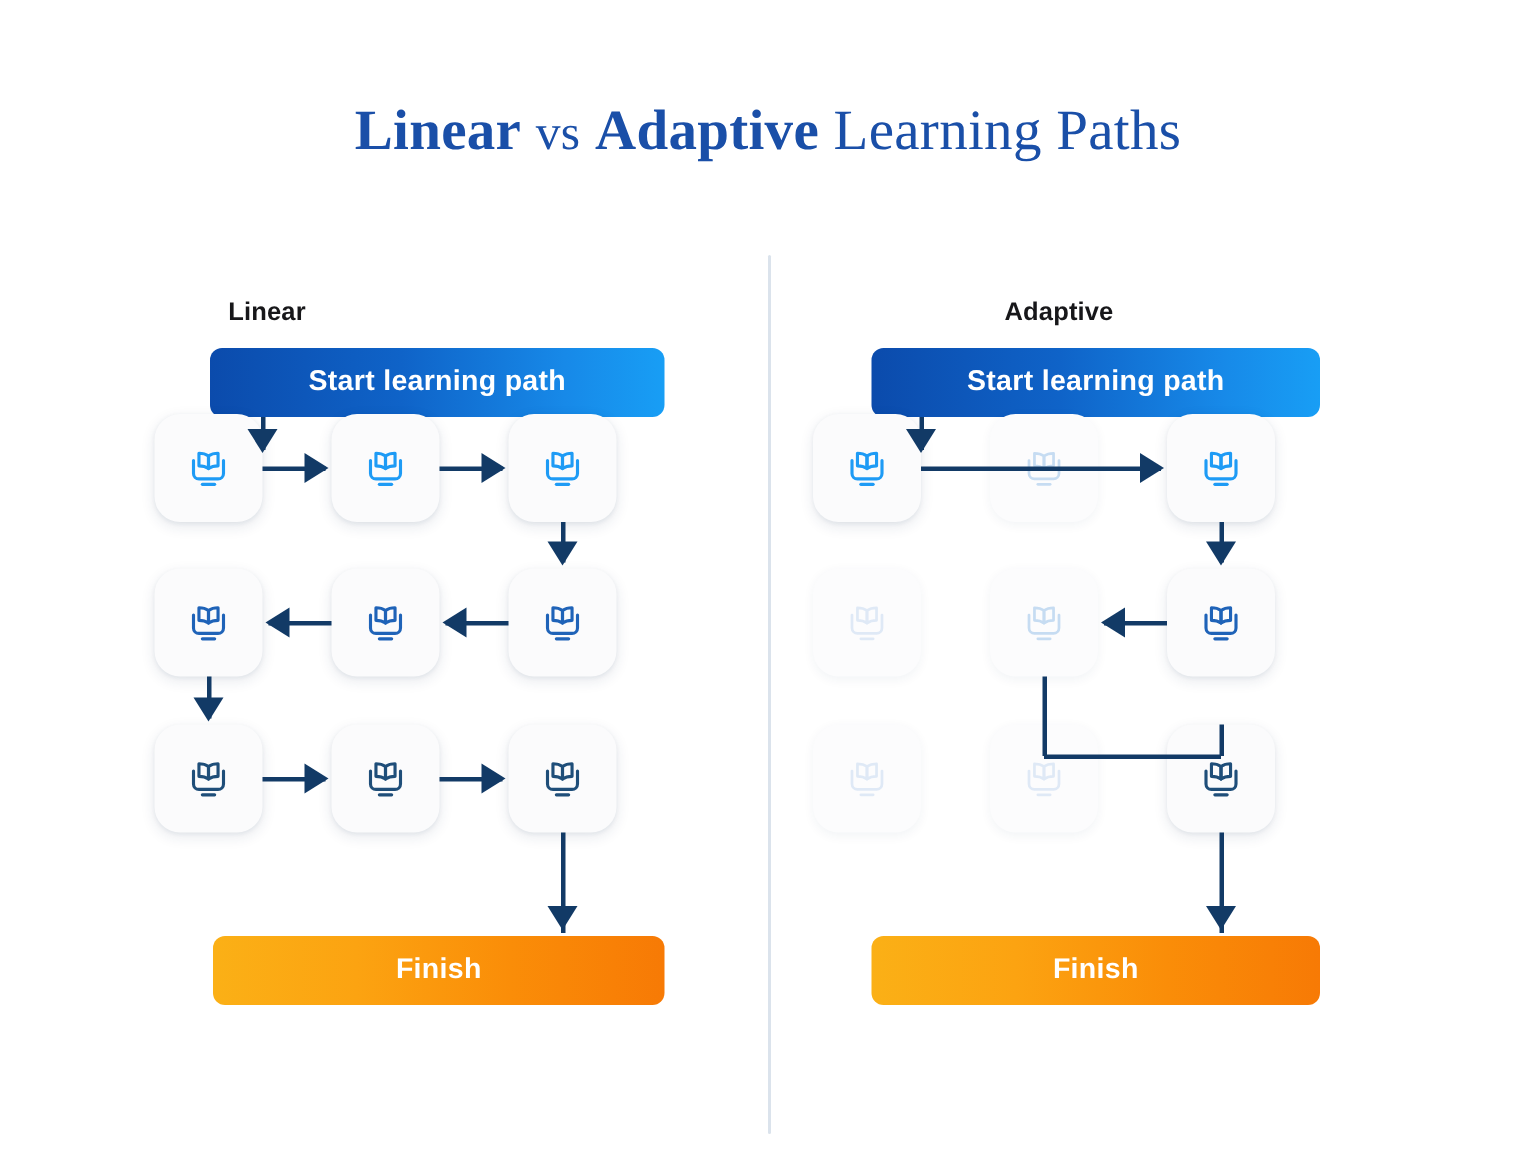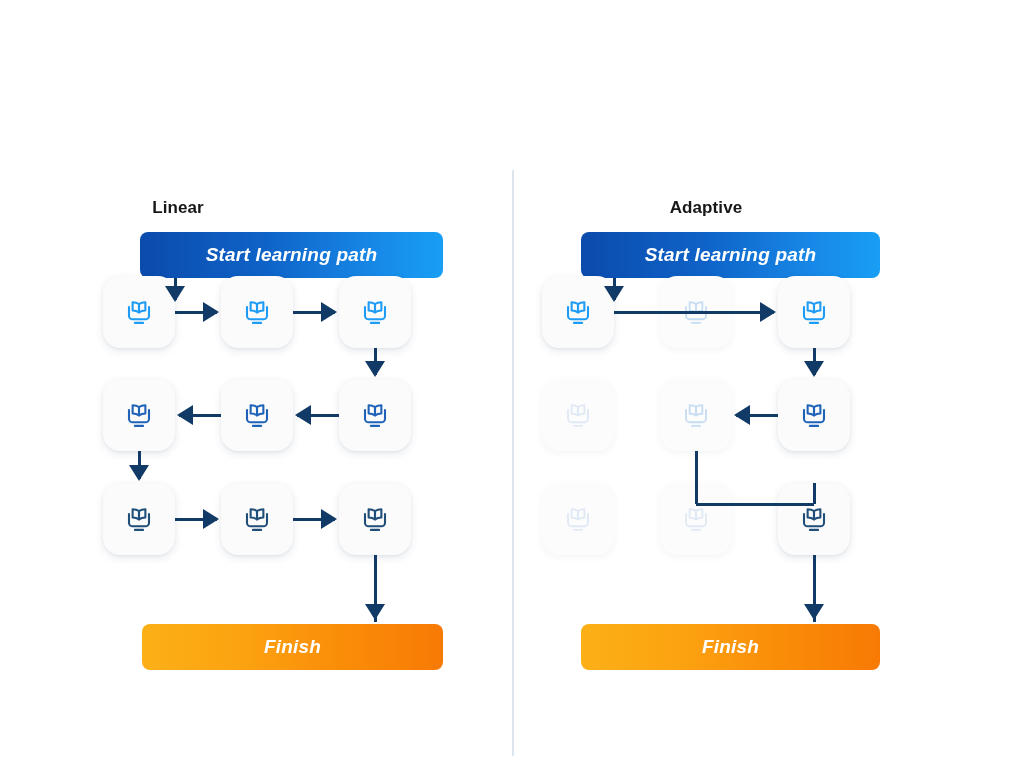--- a/index.html
+++ b/index.html
@@ -69,21 +69,20 @@
     position: absolute;
     height: 46px;
     border-radius: 8px;
     display: flex;
     align-items: center;
     justify-content: center;
     color: #ffffff;
     font-size: 19px;
     font-weight: 700;
     letter-spacing: 0.2px;
-    font-style: italic;
   }
   .bar-start {
     background: linear-gradient(90deg, #0b4bac 0%, #0f63c8 42%, #1789e8 78%, #189ef5 100%);
   }
   .bar-finish {
     background: linear-gradient(90deg, #fbb016 0%, #fca311 32%, #fa8d08 66%, #f77a05 100%);
   }
   #linear-start   { left: 140px; top: 232px; width: 303px; }
   #linear-finish  { left: 142px; top: 624px; width: 301px; }
   #adaptive-start  { left: 69px;  top: 232px; width: 299px; }
@@ -111,20 +110,26 @@
   .ahead { position: absolute; width: 0; height: 0; }
   .ahead-r { border-top: 10px solid transparent; border-bottom: 10px solid transparent; border-left: 16px solid #123a66; }
   .ahead-l { border-top: 10px solid transparent; border-bottom: 10px solid transparent; border-right: 16px solid #123a66; }
   .ahead-d { border-left: 10px solid transparent; border-right: 10px solid transparent; border-top: 16px solid #123a66; }
 </style>
 </head>
 <body>
 
 <div id="canvas">
 
+  <div id="title">
+    <span class="b">Linear</span>
+    <span class="vs">vs</span>
+    <span class="b">Adaptive</span>
+    <span class="n">Learning Paths</span>
+  </div>
 
   <div id="divider"></div>
 
   <div class="panel" id="panel-linear">
     <div class="panel-label">Linear</div>
 
     <div class="bar bar-start" id="linear-start">
       <span>Start learning path</span>
     </div>
 

